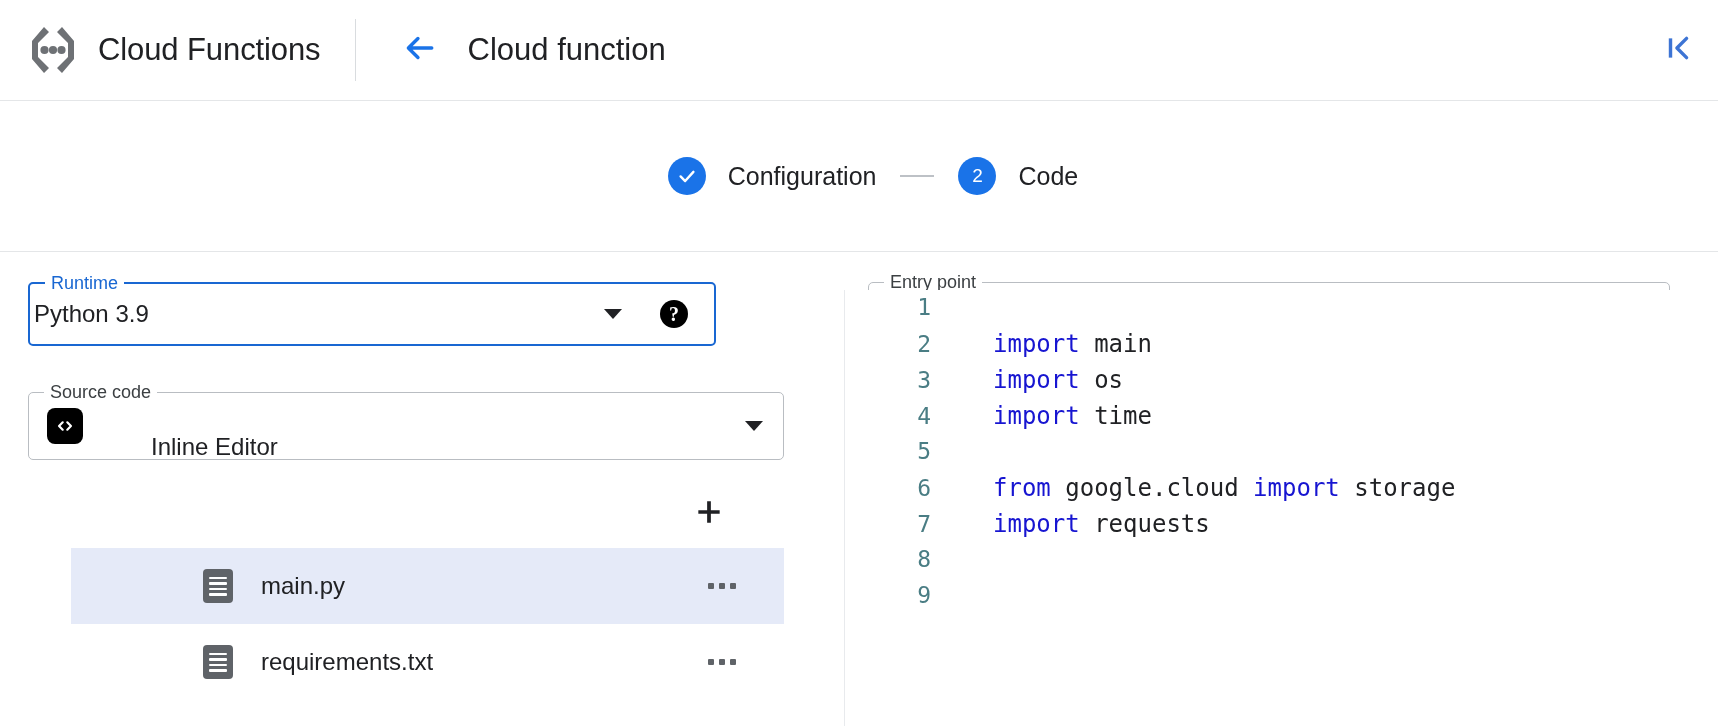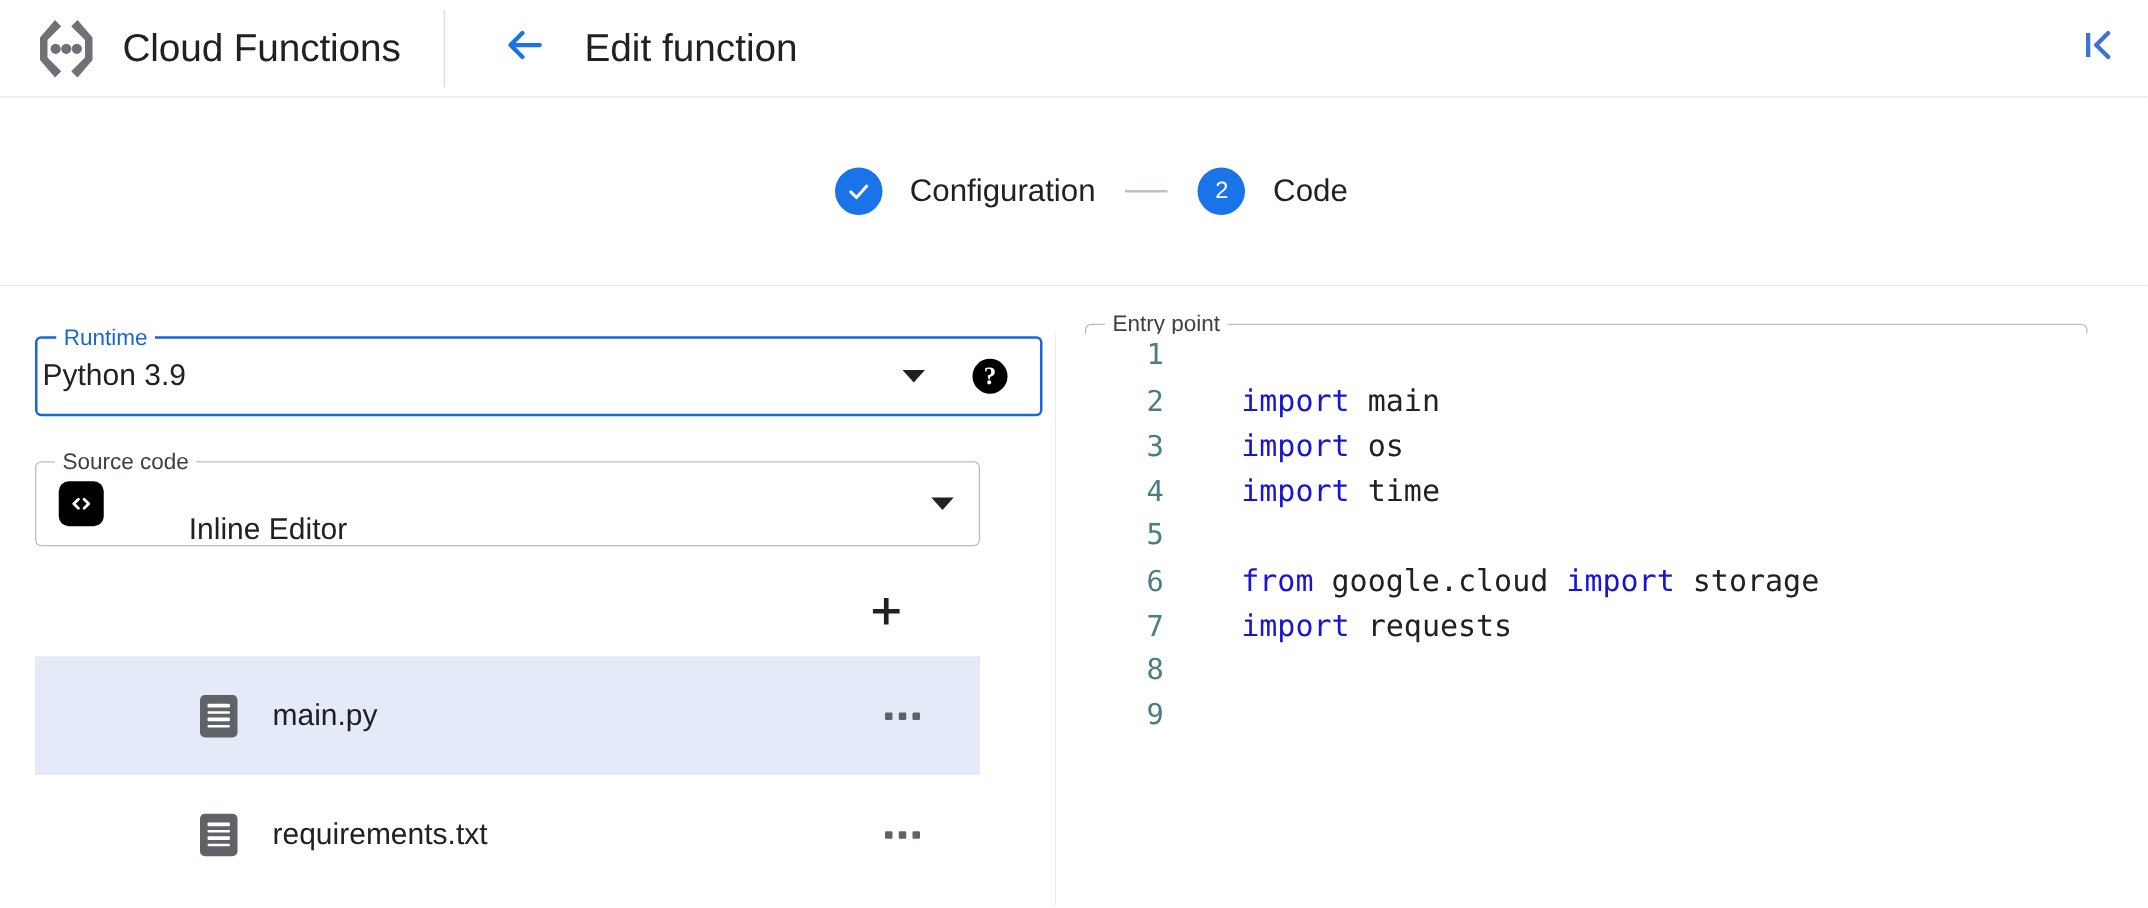--- a/index.html
+++ b/index.html
@@ -9,21 +9,21 @@
     width: 1718px; height: 726px;
     background: #ffffff;
     font-family: "Liberation Sans", sans-serif;
     -webkit-font-smoothing: antialiased;
     overflow: hidden;
   }
 
   
   .appbar {
     position: relative;
-    height: 78px;
+    height: 101px;
     display: flex;
     align-items: center;
     background: #ffffff;
     border-bottom: 1px solid #e4e6e8;
   }
   .brand {
     display: flex;
     align-items: center;
     height: 100%;
     padding-left: 22px;
@@ -171,22 +171,22 @@
     display: flex; align-items: center; justify-content: center;
     flex: 0 0 28px;
     cursor: pointer;
     font-family: "Liberation Serif", serif;
   }
 
   
   .runtime-wrap {
     position: absolute;
     left: 28px;
-    top: 40px;
-    width: 806px;
+    top: 30px;
+    width: 688px;
     display: flex;
     align-items: center;
   }
   .runtime-field { flex: 1 1 auto; padding-right: 0; }
   .runtime-help-slot {
     position: absolute;
     right: 28px;
     top: 50%;
     transform: translateY(-50%);
   }
@@ -253,26 +253,27 @@
   }
 
   
   .file-list {
     position: absolute;
     left: 28px;
     top: 296px;
     width: 756px;
   }
   .file-row {
-    height: 95px;
+    height: 76px;
     display: flex;
     align-items: center;
     cursor: pointer;
     padding-left: 132px;
     padding-right: 42px;
+    margin-left: 43px;
   }
   .file-row.selected { background: #e5eaf8; }
   .file-icon {
     width: 30px; height: 34px;
     border-radius: 4px;
     background: #5f6368;
     flex: 0 0 30px;
     display: flex;
     flex-direction: column;
     justify-content: center;
@@ -343,21 +344,21 @@
   <div class="appbar-sep"></div>
 
   <div class="back-btn">
     <span>
       <svg viewBox="0 0 32 32" width="34" height="34" aria-hidden="true">
         <path d="M28 16 H7 M15 7 L6 16 L15 25" fill="none" stroke="#1a73e8" stroke-width="3.2" stroke-linecap="round" stroke-linejoin="round"></path>
       </svg>
     </span>
   </div>
 
-  <div class="page-heading">Edit function</div>
+  <div class="page-heading">Cloud function</div>
 
   <div class="appbar-right">
     <div class="collapse-btn">
       <span>
         <svg viewBox="0 0 28 28" width="30" height="30" aria-hidden="true">
           <path d="M7 5 V23" stroke="#3d74d4" stroke-width="3.2" stroke-linecap="butt"></path>
           <path d="M22 5 L13 14 L22 23" fill="none" stroke="#3d74d4" stroke-width="3.2" stroke-linecap="round" stroke-linejoin="round"></path>
         </svg>
       </span>
     </div>

